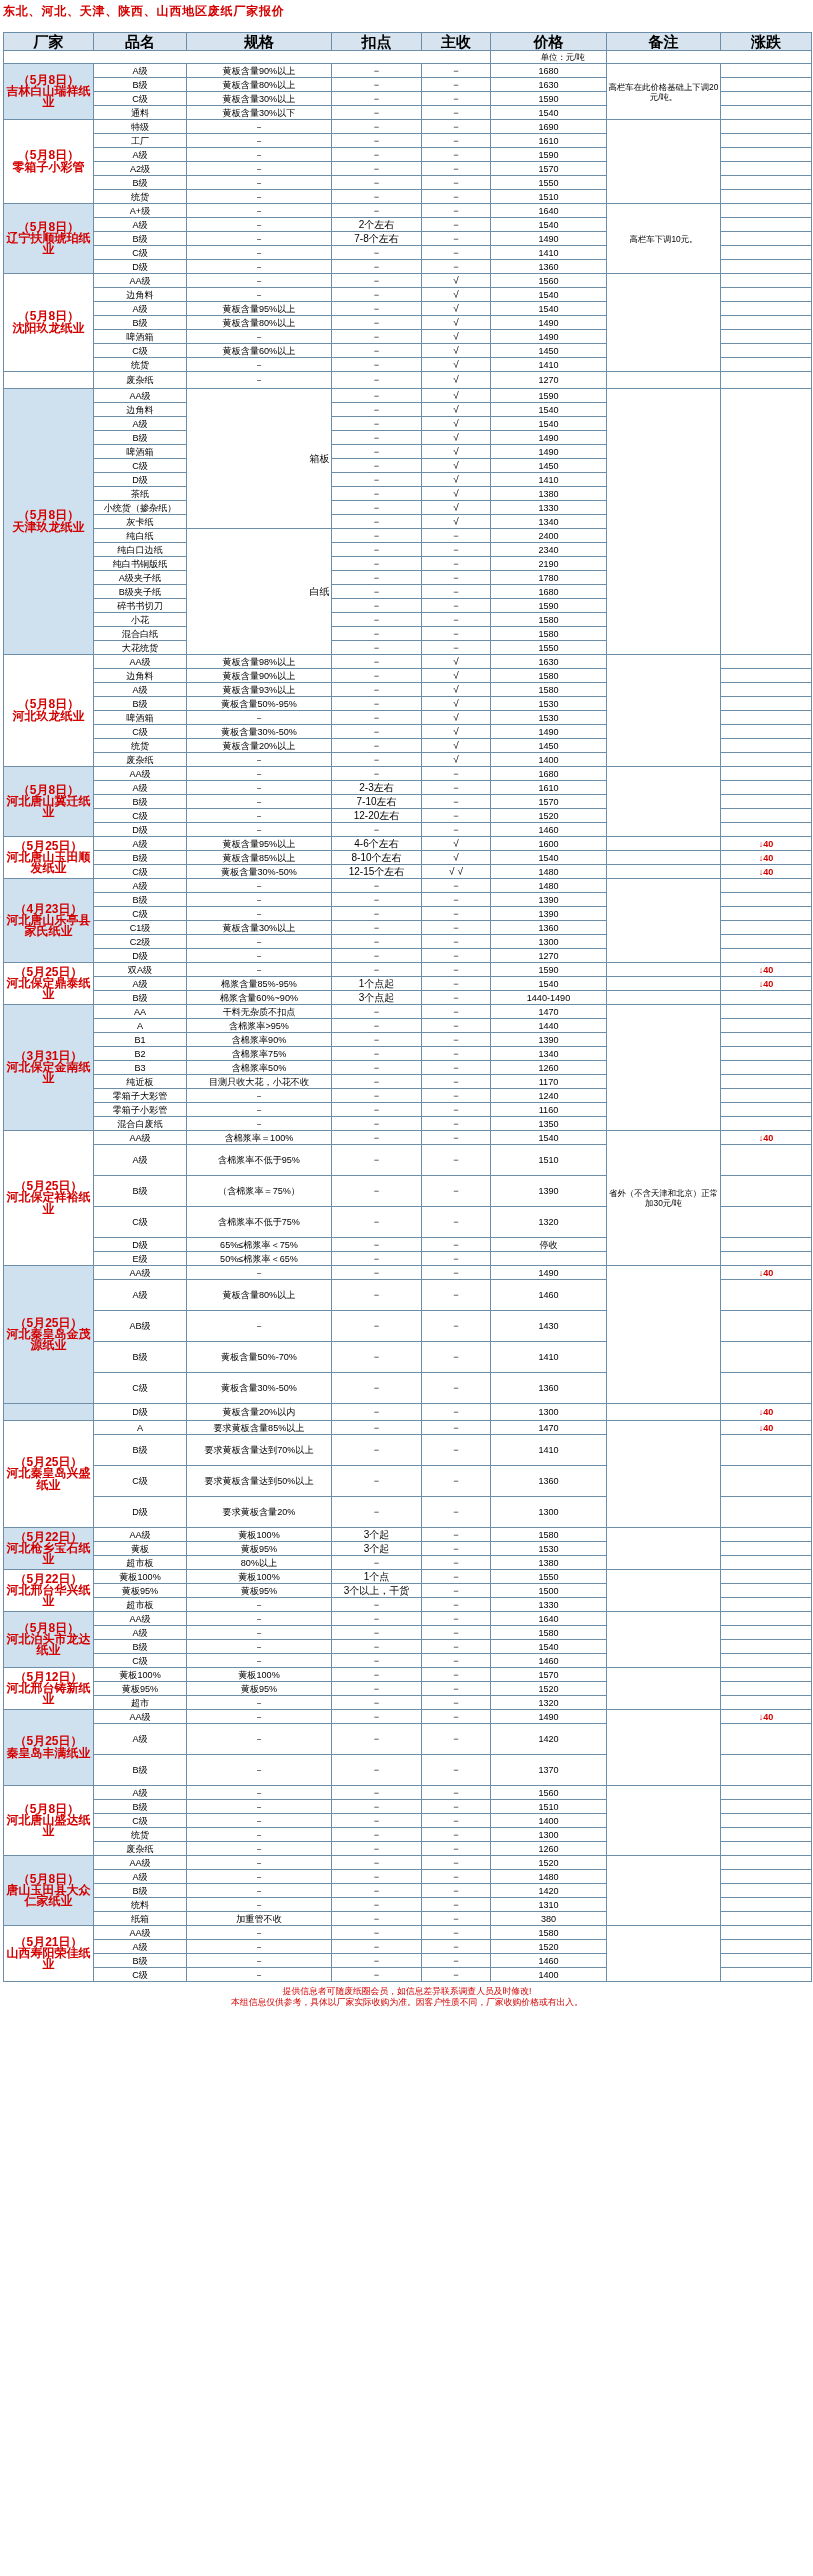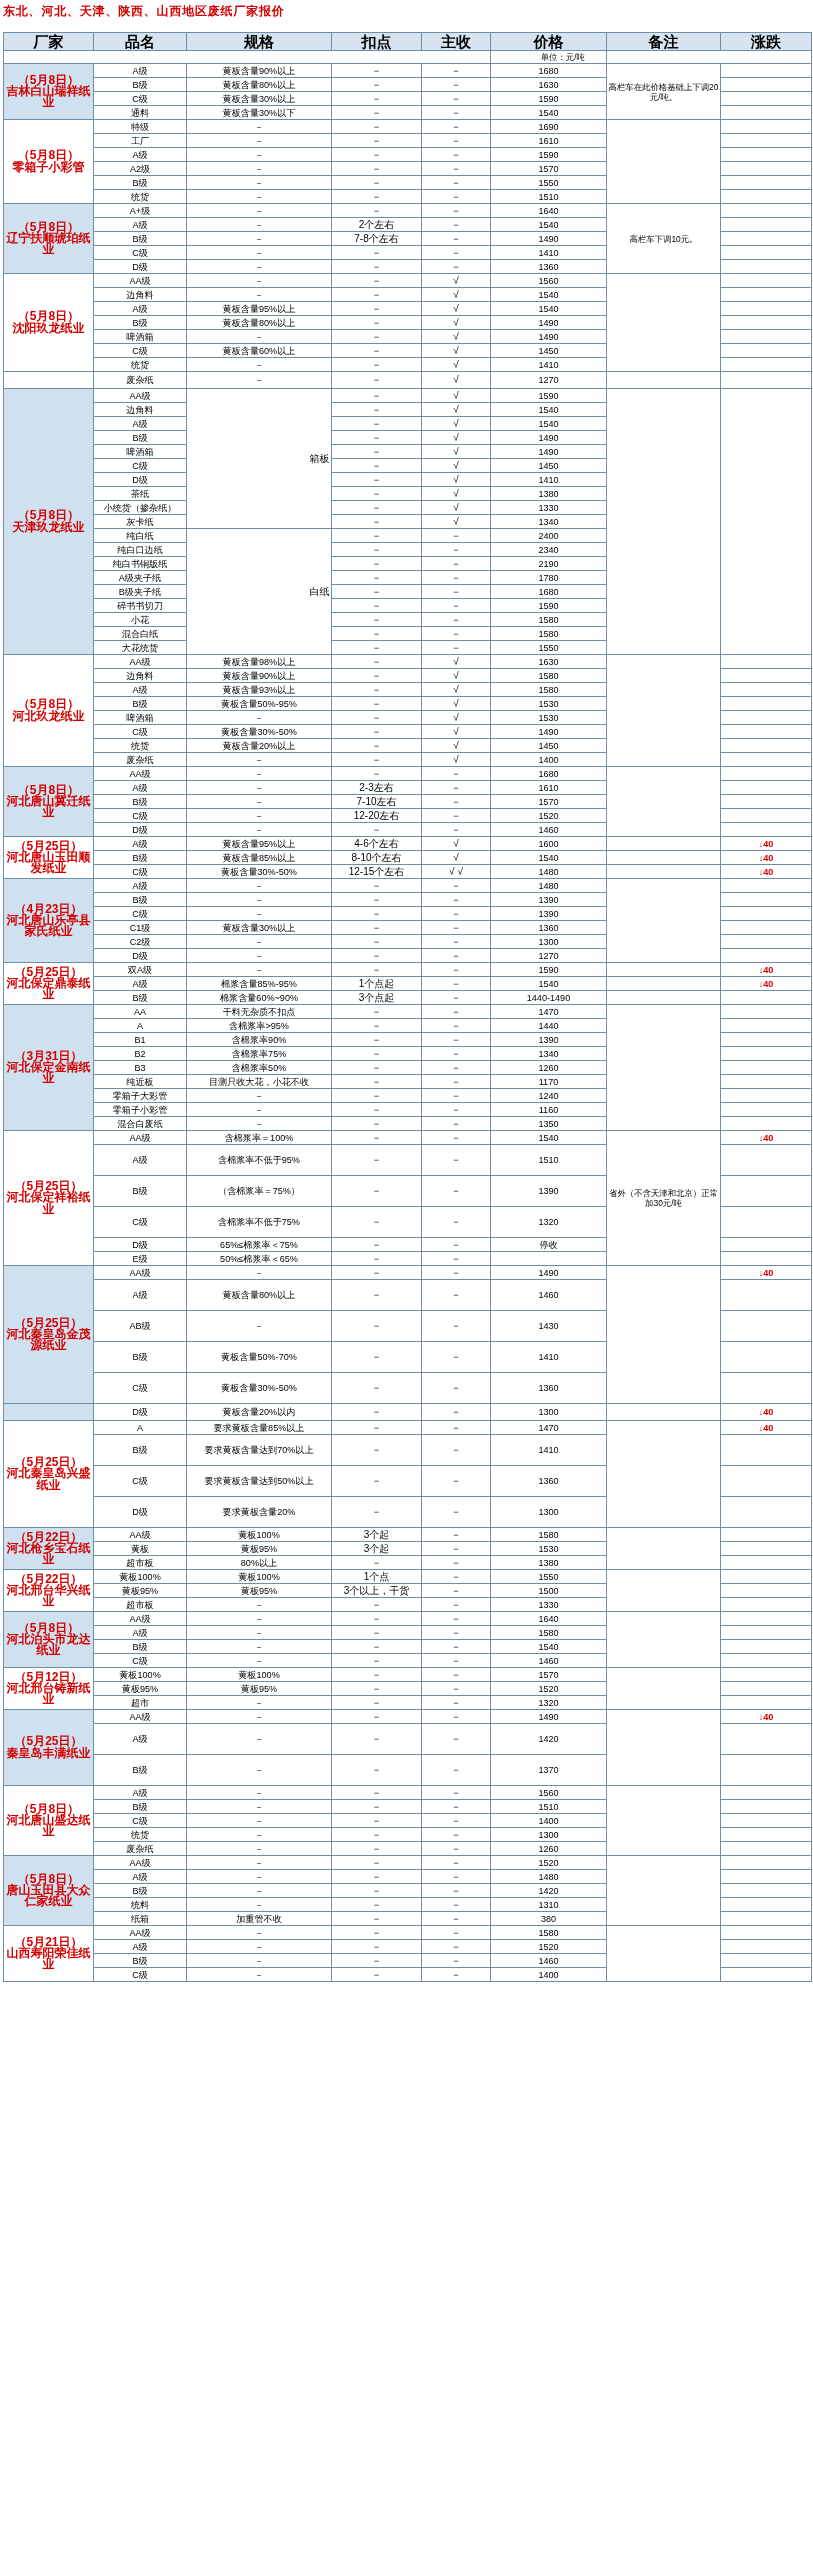--- a/index.html
+++ b/index.html
@@ -1222,14 +1222,18 @@
           <td class="grade">C级</td>
           <td class="spec">－</td>
           <td class="mid">－</td>
           <td class="mid tick">－</td>
           <td class="price">1400</td>
           <td class="note"></td>
           <td class="chg"></td>
         </tr>
       </tbody>
   </table>
+  <div class="foot">
+    <div>提供信息者可随废纸圈会员，如信息差异联系调查人员及时修改!</div>
+    <div>本组信息仅供参考，具体以厂家实际收购为准。因客户性质不同，厂家收购价格或有出入。</div>
+  </div>
 </div>
 
 
 </body></html>

